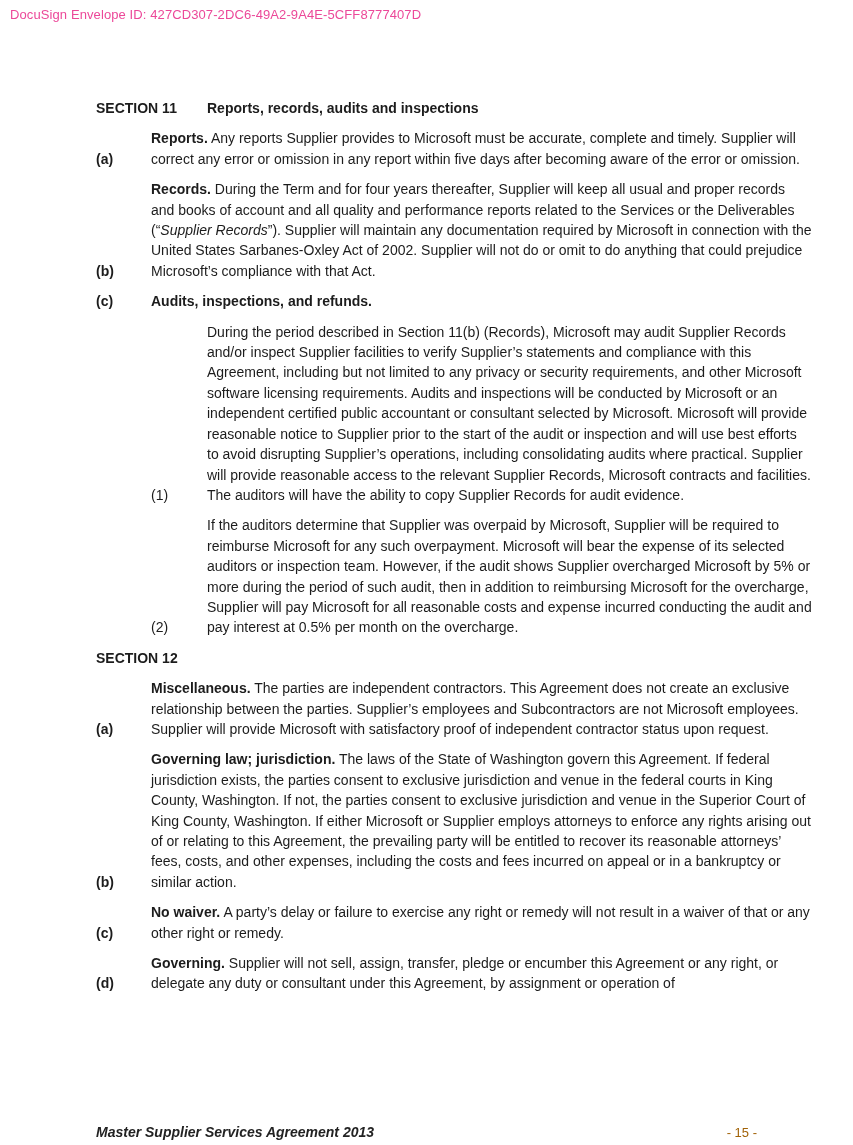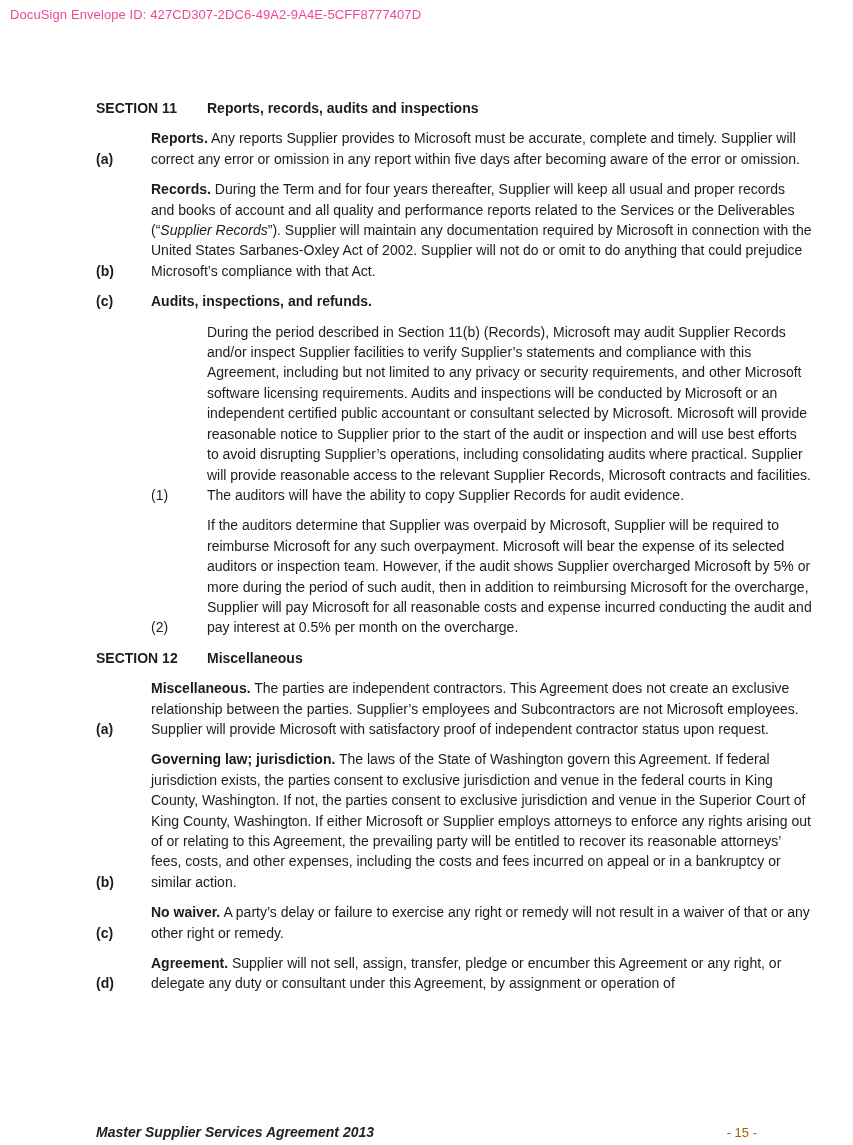--- a/index.html
+++ b/index.html
@@ -83,36 +83,35 @@
     <div class="block para l2">
       <span class="p-label">(1)</span>
       <div class="p-body"><span>During the period described in Section 11(b) (Records), Microsoft may audit Supplier Records and/or inspect Supplier facilities to verify Supplier’s statements and compliance with this Agreement, including but not limited to any privacy or security requirements, and other Microsoft software licensing requirements. Audits and inspections will be conducted by Microsoft or an independent certified public accountant or consultant selected by Microsoft. Microsoft will provide reasonable notice to Supplier prior to the start of the audit or inspection and will use best efforts to avoid disrupting Supplier’s operations, including consolidating audits where practical. Supplier will provide reasonable access to the relevant Supplier Records, Microsoft contracts and facilities. The auditors will have the ability to copy Supplier Records for audit evidence.</span></div>
     </div>
     <div class="block para l2">
       <span class="p-label">(2)</span>
       <div class="p-body"><span>If the auditors determine that Supplier was overpaid by Microsoft, Supplier will be required to reimburse Microsoft for any such overpayment. Microsoft will bear the expense of its selected auditors or inspection team. However, if the audit shows Supplier overcharged Microsoft by 5% or more during the period of such audit, then in addition to reimbursing Microsoft for the overcharge, Supplier will pay Microsoft for all reasonable costs and expense incurred conducting the audit and pay interest at 0.5% per month on the overcharge.</span></div>
     </div>
     <div class="block heading">
       <span class="h-label">SECTION 12</span>
-      <div class="h-title">Miscellaneous</div>
     </div>
     <div class="block para l1">
       <span class="p-label">(a)</span>
       <div class="p-body"><span class="seg-b">Miscellaneous.</span><span> The parties are independent contractors. This Agreement does not create an exclusive relationship between the parties. Supplier’s employees and Subcontractors are not Microsoft employees. Supplier will provide Microsoft with satisfactory proof of independent contractor status upon request.</span></div>
     </div>
     <div class="block para l1">
       <span class="p-label">(b)</span>
       <div class="p-body"><span class="seg-b">Governing law; jurisdiction.</span><span> The laws of the State of Washington govern this Agreement. If federal jurisdiction exists, the parties consent to exclusive jurisdiction and venue in the federal courts in King County, Washington. If not, the parties consent to exclusive jurisdiction and venue in the Superior Court of King County, Washington. If either Microsoft or Supplier employs attorneys to enforce any rights arising out of or relating to this Agreement, the prevailing party will be entitled to recover its reasonable attorneys’ fees, costs, and other expenses, including the costs and fees incurred on appeal or in a bankruptcy or similar action.</span></div>
     </div>
     <div class="block para l1">
       <span class="p-label">(c)</span>
       <div class="p-body"><span class="seg-b">No waiver.</span><span>  A party’s delay or failure to exercise any right or remedy will not result in a waiver of that or any other right or remedy.</span></div>
     </div>
     <div class="block para l1">
       <span class="p-label">(d)</span>
-      <div class="p-body"><span class="seg-b">Agreement.</span><span> Supplier will not sell, assign, transfer, pledge or encumber this Agreement or any right, or delegate any duty or consultant under this Agreement, by assignment or operation of</span></div>
+      <div class="p-body"><span class="seg-b">Governing.</span><span> Supplier will not sell, assign, transfer, pledge or encumber this Agreement or any right, or delegate any duty or consultant under this Agreement, by assignment or operation of</span></div>
     </div>
   </div>
 
 <div class="page-footer">
   <span class="footer-left">Master Supplier Services Agreement 2013</span>
   <span class="footer-right">- 15 -</span>
 </div>
 
 </body></html>

